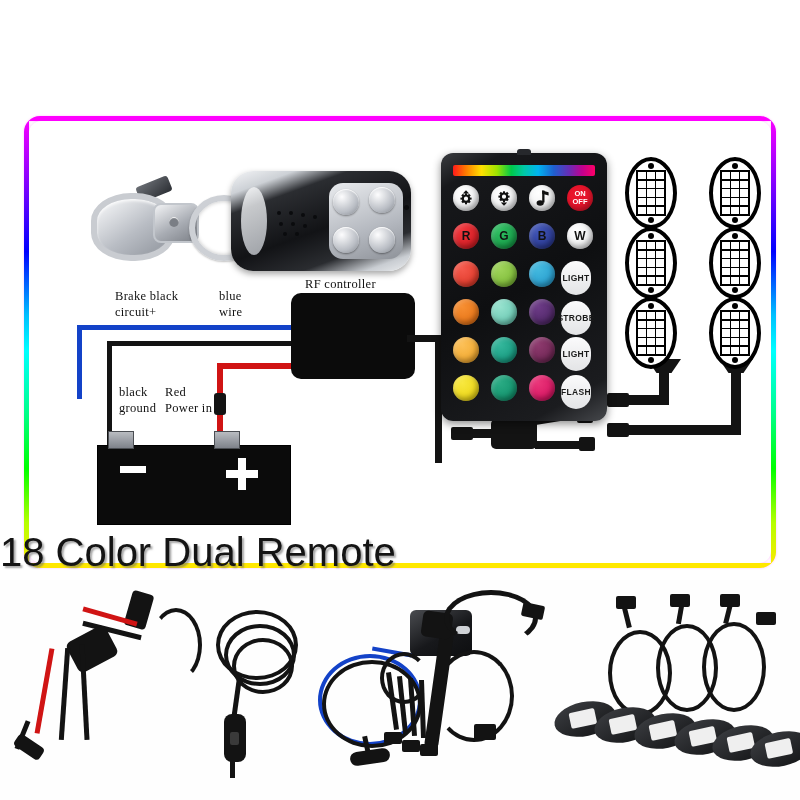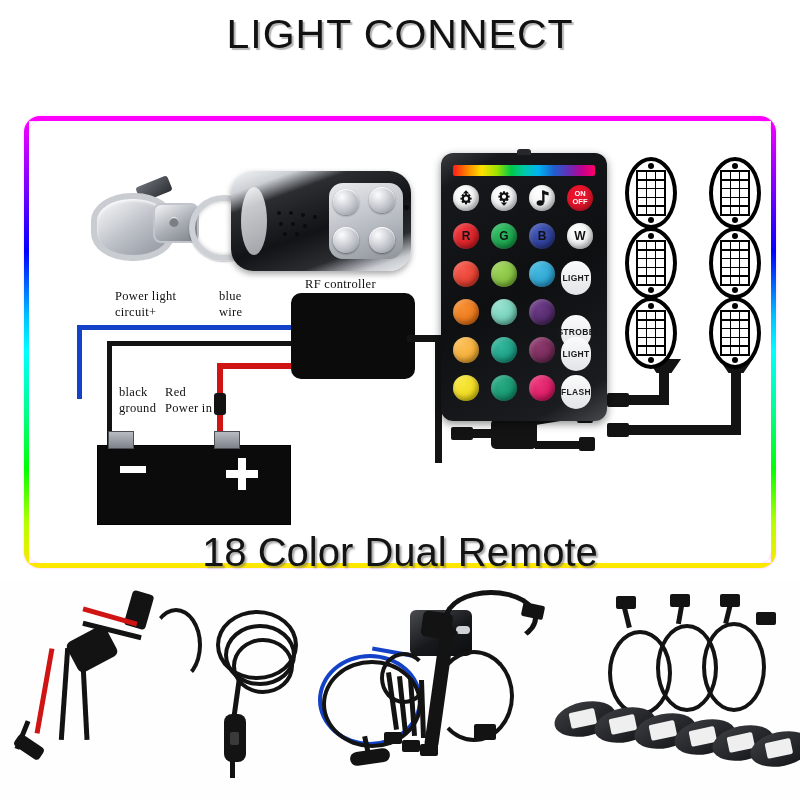--- a/index.html
+++ b/index.html
@@ -96,36 +96,35 @@
   #pods{position:absolute;left:596px;top:36px;width:136px;height:212px;}
   .pod{position:absolute;width:52px;height:72px;}
   .pod-shell{position:absolute;inset:0;border:4px solid #000;border-radius:50%/50%;background:#fff;}
   .pod-screw{position:absolute;left:50%;margin-left:-3px;width:6px;height:6px;border-radius:50%;background:#000;}
   .pod-led{position:absolute;left:11px;top:13px;width:30px;height:46px;
     background:#000;padding:2px;box-sizing:border-box;
     display:grid;grid-template-columns:repeat(3,1fr);grid-template-rows:repeat(5,1fr);gap:1.5px;}
   .pod-led i{background:#fff;display:block;}
 
   
-  #banner{position:absolute;left:0;top:530px;width:800px;text-align:center;
+  #banner{position:absolute;left:0;top:530px;width:800px;
     font-size:40px;color:#141414;text-shadow:2px 2px 2px rgba(110,110,110,.6);}
 
   
   #photos{position:absolute;left:0;top:580px;width:800px;height:220px;background:#fefefe;}
   .cable{position:absolute;border:none;}
   .blk{background:#131313;}
   .redw{background:#d01414;}
   .bluw{background:#1342c8;}
   svg{display:block;}
 </style>
 </head>
 <body>
 
 <div id="header">
-  <div id="title">LIGHT CONNECT</div>
 </div>
 
 <div id="frame">
   <div id="frame-inner">
 
     <div id="keyfob">
       <div class="kf-clip-tail"></div>
       <div class="kf-clip"></div>
       <div class="kf-swivel"></div>
       <div class="kf-ring"></div>
@@ -169,21 +168,21 @@
       <div class="wire blk" style="left:366px;top:46px;width:7px;height:128px"></div>
 
       <div class="battery">
         <div class="bat-term" style="left:10px"></div>
         <div class="bat-term" style="left:116px"></div>
         <div class="bat-minus"></div>
         <div class="bat-plus-h"></div>
         <div class="bat-plus-v"></div>
       </div>
 
-      <div class="wlabel" style="left:46px;top:0">Power light
+      <div class="wlabel" style="left:46px;top:0">Brake black
 circuit+</div>
       <div class="wlabel" style="left:150px;top:0">blue
 wire</div>
       <div class="wlabel" style="left:236px;top:-12px">RF controller</div>
       <div class="wlabel" style="left:50px;top:96px">black
 ground</div>
       <div class="wlabel" style="left:96px;top:96px">Red
 Power in</div>
     </div>
 
@@ -284,21 +283,21 @@
         <div class="ir-btn" style="left:38px;top:152px;background:radial-gradient(circle at 36% 30%,#34b79c,#0c8e74)"></div>
         <div class="ir-btn" style="left:76px;top:152px;background:radial-gradient(circle at 36% 30%,#8e3a6e,#65204c)"></div>
 
         <div class="ir-btn" style="left:0;top:190px;background:radial-gradient(circle at 36% 30%,#f8e83f,#e7cf09)"></div>
         <div class="ir-btn" style="left:38px;top:190px;background:radial-gradient(circle at 36% 30%,#2aab84,#0a8a64)"></div>
         <div class="ir-btn" style="left:76px;top:190px;background:radial-gradient(circle at 36% 30%,#ea3579,#cf0a5a)"></div>
 
         <div class="ir-mode" style="top:76px;height:34px">
           <span>LIGHT</span>
         </div>
-        <div class="ir-mode" style="top:130px;height:34px">
+        <div class="ir-mode" style="top:116px;height:34px">
           <span>STROBE</span>
         </div>
         <div class="ir-mode" style="top:152px;height:34px">
           <span>LIGHT</span>
         </div>
         <div class="ir-mode" style="top:190px;height:34px">
           <span>FLASH</span>
         </div>
       </div>
     </div>

